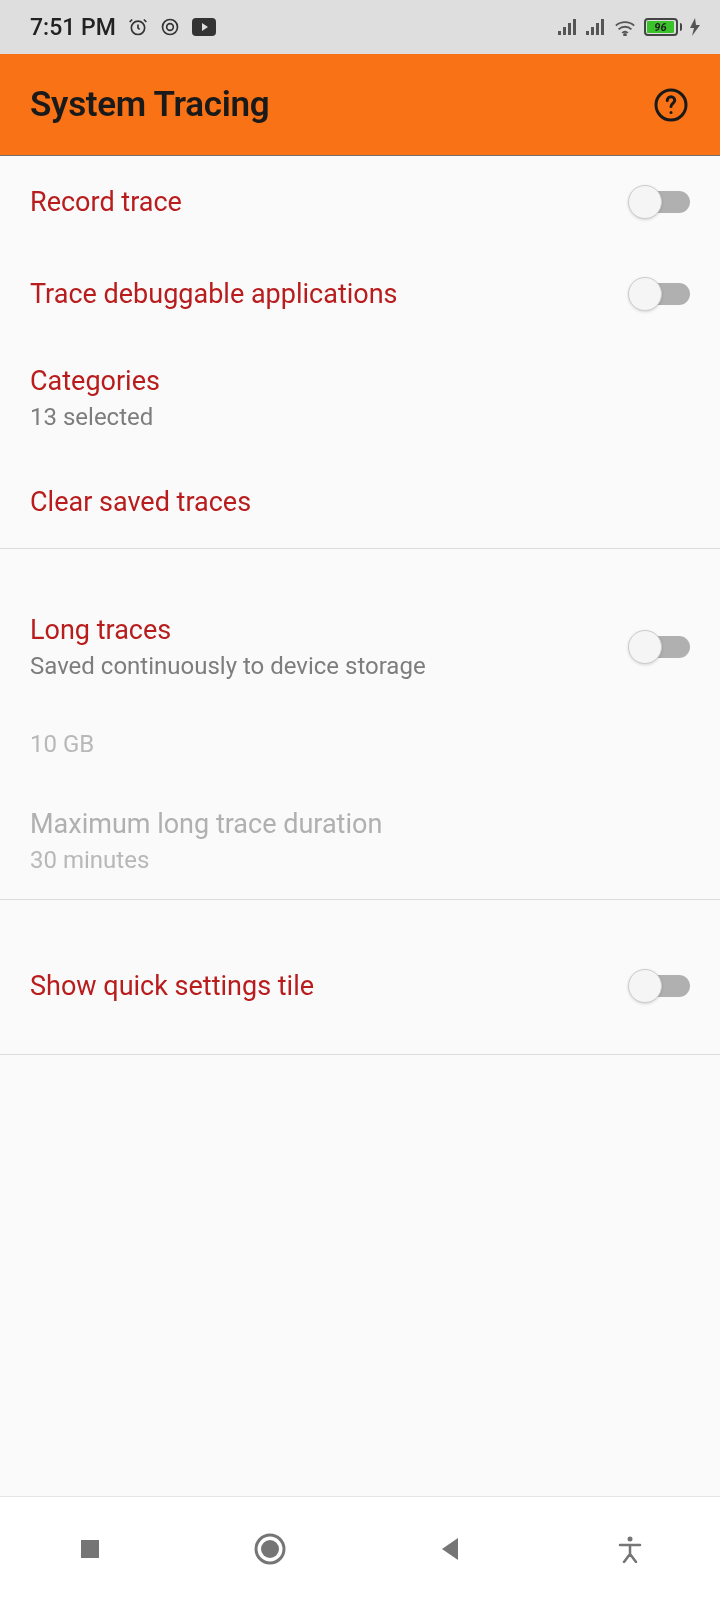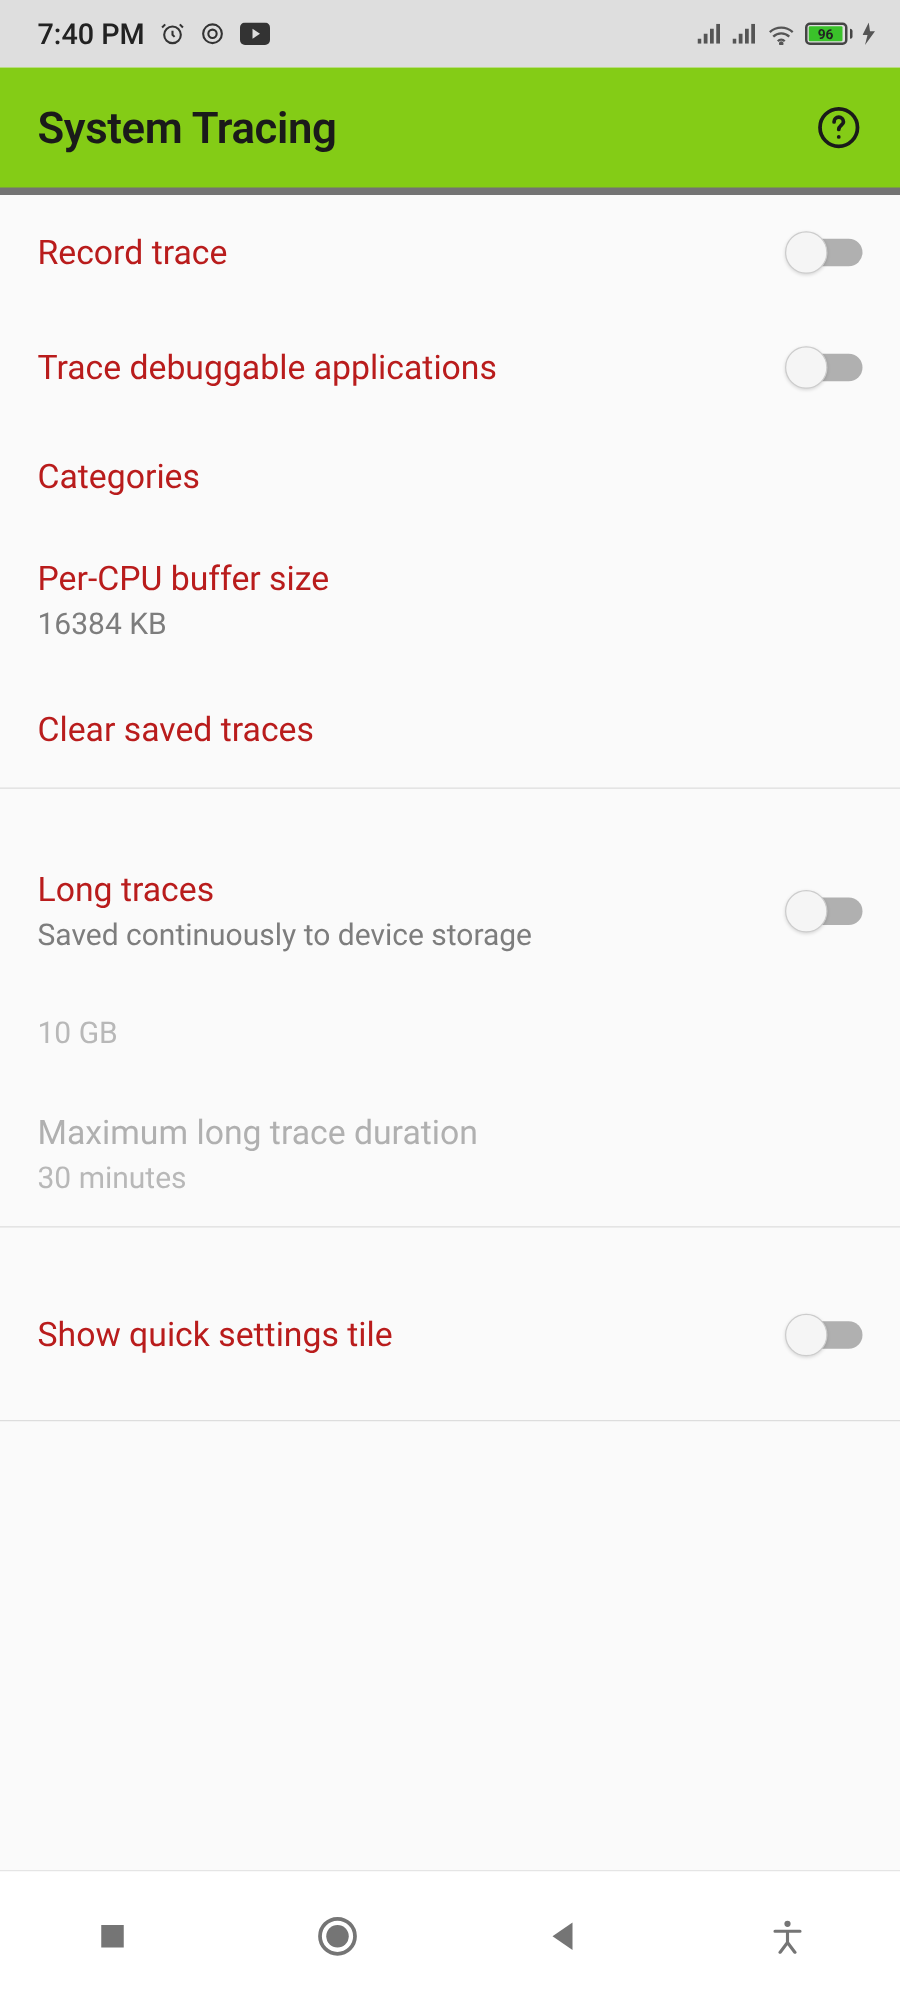--- a/index.html
+++ b/index.html
@@ -1,21 +1,21 @@
 <!DOCTYPE html>
 <html><head>
 <meta charset="utf-8">
 <style>
   * { box-sizing: border-box; margin: 0; padding: 0; }
   html, body { width: 720px; height: 1600px; font-family: Roboto, "Segoe UI", Arial, sans-serif; background: #fafafa; overflow: hidden; }
   .status-bar { height: 54px; background: #dedede; display: flex; align-items: center; justify-content: space-between; padding: 0 20px 0 30px; color: #222; }
   .status-left { display: flex; align-items: center; gap: 12px; }
   .status-time { font-size: 23px; font-weight: 500; color: #222; }
-  .status-right { display: flex; align-items: center; gap: 8px; }
-  .header { height: 102px; background: #84cc16; border-bottom: 6px solid #737373; display: flex; align-items: center; justify-content: space-between; padding: 0 30px; }
+  .status-right { display: flex; align-items: center; gap: 8px; font-style: italic; }
+  .header { height: 102px; background: #f97316; border-bottom: 1px solid #737373; display: flex; align-items: center; justify-content: space-between; padding: 0 30px; }
   .header-title { font-size: 35px; font-weight: 600; color: #1a1a1a; letter-spacing: -0.3px; }
   .help-icon { width: 38px; height: 38px; display: flex; align-items: center; justify-content: center; }
   .content { background: #fafafa; }
   .row { padding: 25px 30px; display: flex; align-items: center; justify-content: space-between; }
   .row.tall { padding: 30px 30px; }
   .row-text { display: flex; flex-direction: column; gap: 6px; flex: 1; }
   .row-title { font-size: 27px; color: #b91c1c; font-weight: 400; }
   .row-sub { font-size: 24px; color: #7d7d7d; font-weight: 400; }
   .row.disabled .row-title { color: #b0b0b0; }
   .row.disabled .row-sub { color: #b8b8b8; }
@@ -28,21 +28,21 @@
   .battery { display: flex; align-items: center; gap: 2px; }
   .battery-body { width: 34px; height: 18px; border: 2px solid #444; border-radius: 4px; position: relative; padding: 1px; }
   .battery-fill { height: 100%; width: 96%; background: #3ac22a; border-radius: 1px; display:flex; align-items:center; justify-content:center; font-size:11px; font-weight:700; color:#222; }
   .battery-tip { width: 2px; height: 8px; background: #444; border-radius: 0 2px 2px 0; }
 </style>
 </head>
 <body>
 
 <div class="status-bar">
   <div class="status-left">
-    <span class="status-time">7:40 PM</span>
+    <span class="status-time">7:51 PM</span>
     <span>
       <svg width="20" height="20" viewBox="0 0 24 24" fill="none" stroke="#333" stroke-width="2">
           <circle cx="12" cy="13" r="8"></circle>
           <path d="M12 9v4l2 2M5 3l-3 3M22 6l-3-3"></path>
         </svg>
     </span>
     <span>
       <svg width="20" height="20" viewBox="0 0 24 24" fill="none" stroke="#333" stroke-width="2">
           <circle cx="12" cy="12" r="9"></circle>
           <circle cx="12" cy="12" r="4"></circle>
@@ -115,30 +115,25 @@
   <div class="row tall">
     <div class="row-text">
         <span class="row-title">Trace debuggable applications</span>
       </div>
     <div class="switch"></div>
   </div>
 
   <div class="row">
     <div class="row-text">
       <span class="row-title">Categories</span>
-    </div>
-  </div>
-
-
-  <div class="row">
-    <div class="row-text">
-      <span class="row-title">Per-CPU buffer size</span>
-      <span class="row-sub">16384 KB</span>
-    </div>
-  </div>
+      <span class="row-sub">13 selected</span>
+    </div>
+  </div>
+
+
 
   <div class="row tall">
     <div class="row-text">
         <span class="row-title">Clear saved traces</span>
       </div>
   </div>
 
   <div class="divider"></div>
   <div style="height:40px"></div>
 

